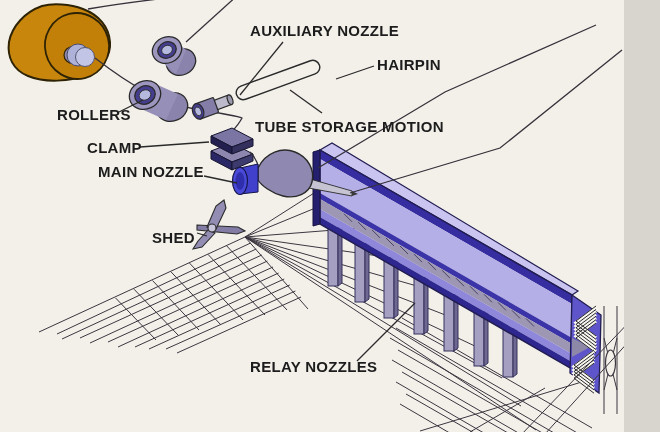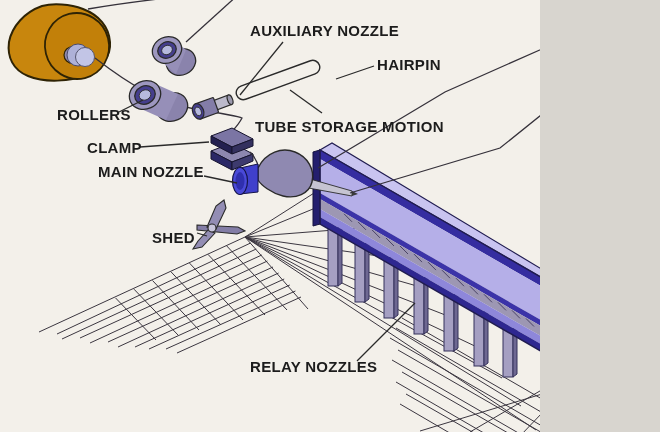--- a/index.html
+++ b/index.html
@@ -1,17 +1,17 @@
 <!DOCTYPE html>
 <html><head>
 <meta charset="utf-8">
 <style>
   html,body{margin:0;padding:0;}
   body{background:#d8d5cf;font-family:"Liberation Sans",sans-serif;}
-  .stage{width:540px;height:432px;background:#f3f0ea;position:relative;overflow:hidden;}
+  .stage{width:624px;height:432px;background:#f3f0ea;position:relative;overflow:hidden;}
   svg{display:block;}
   text.lbl{font-family:"Liberation Sans",sans-serif;font-size:15px;font-weight:700;
            fill:#1c1c1c;letter-spacing:0.3px;}
   .leader{stroke:#2a2a2a;stroke-width:1.3;fill:none;}
   .thread{stroke:#35313a;stroke-width:1.3;fill:none;}
   .thin{stroke:#3b3640;stroke-width:1;fill:none;}
 </style>
 </head>
 <body>
 

